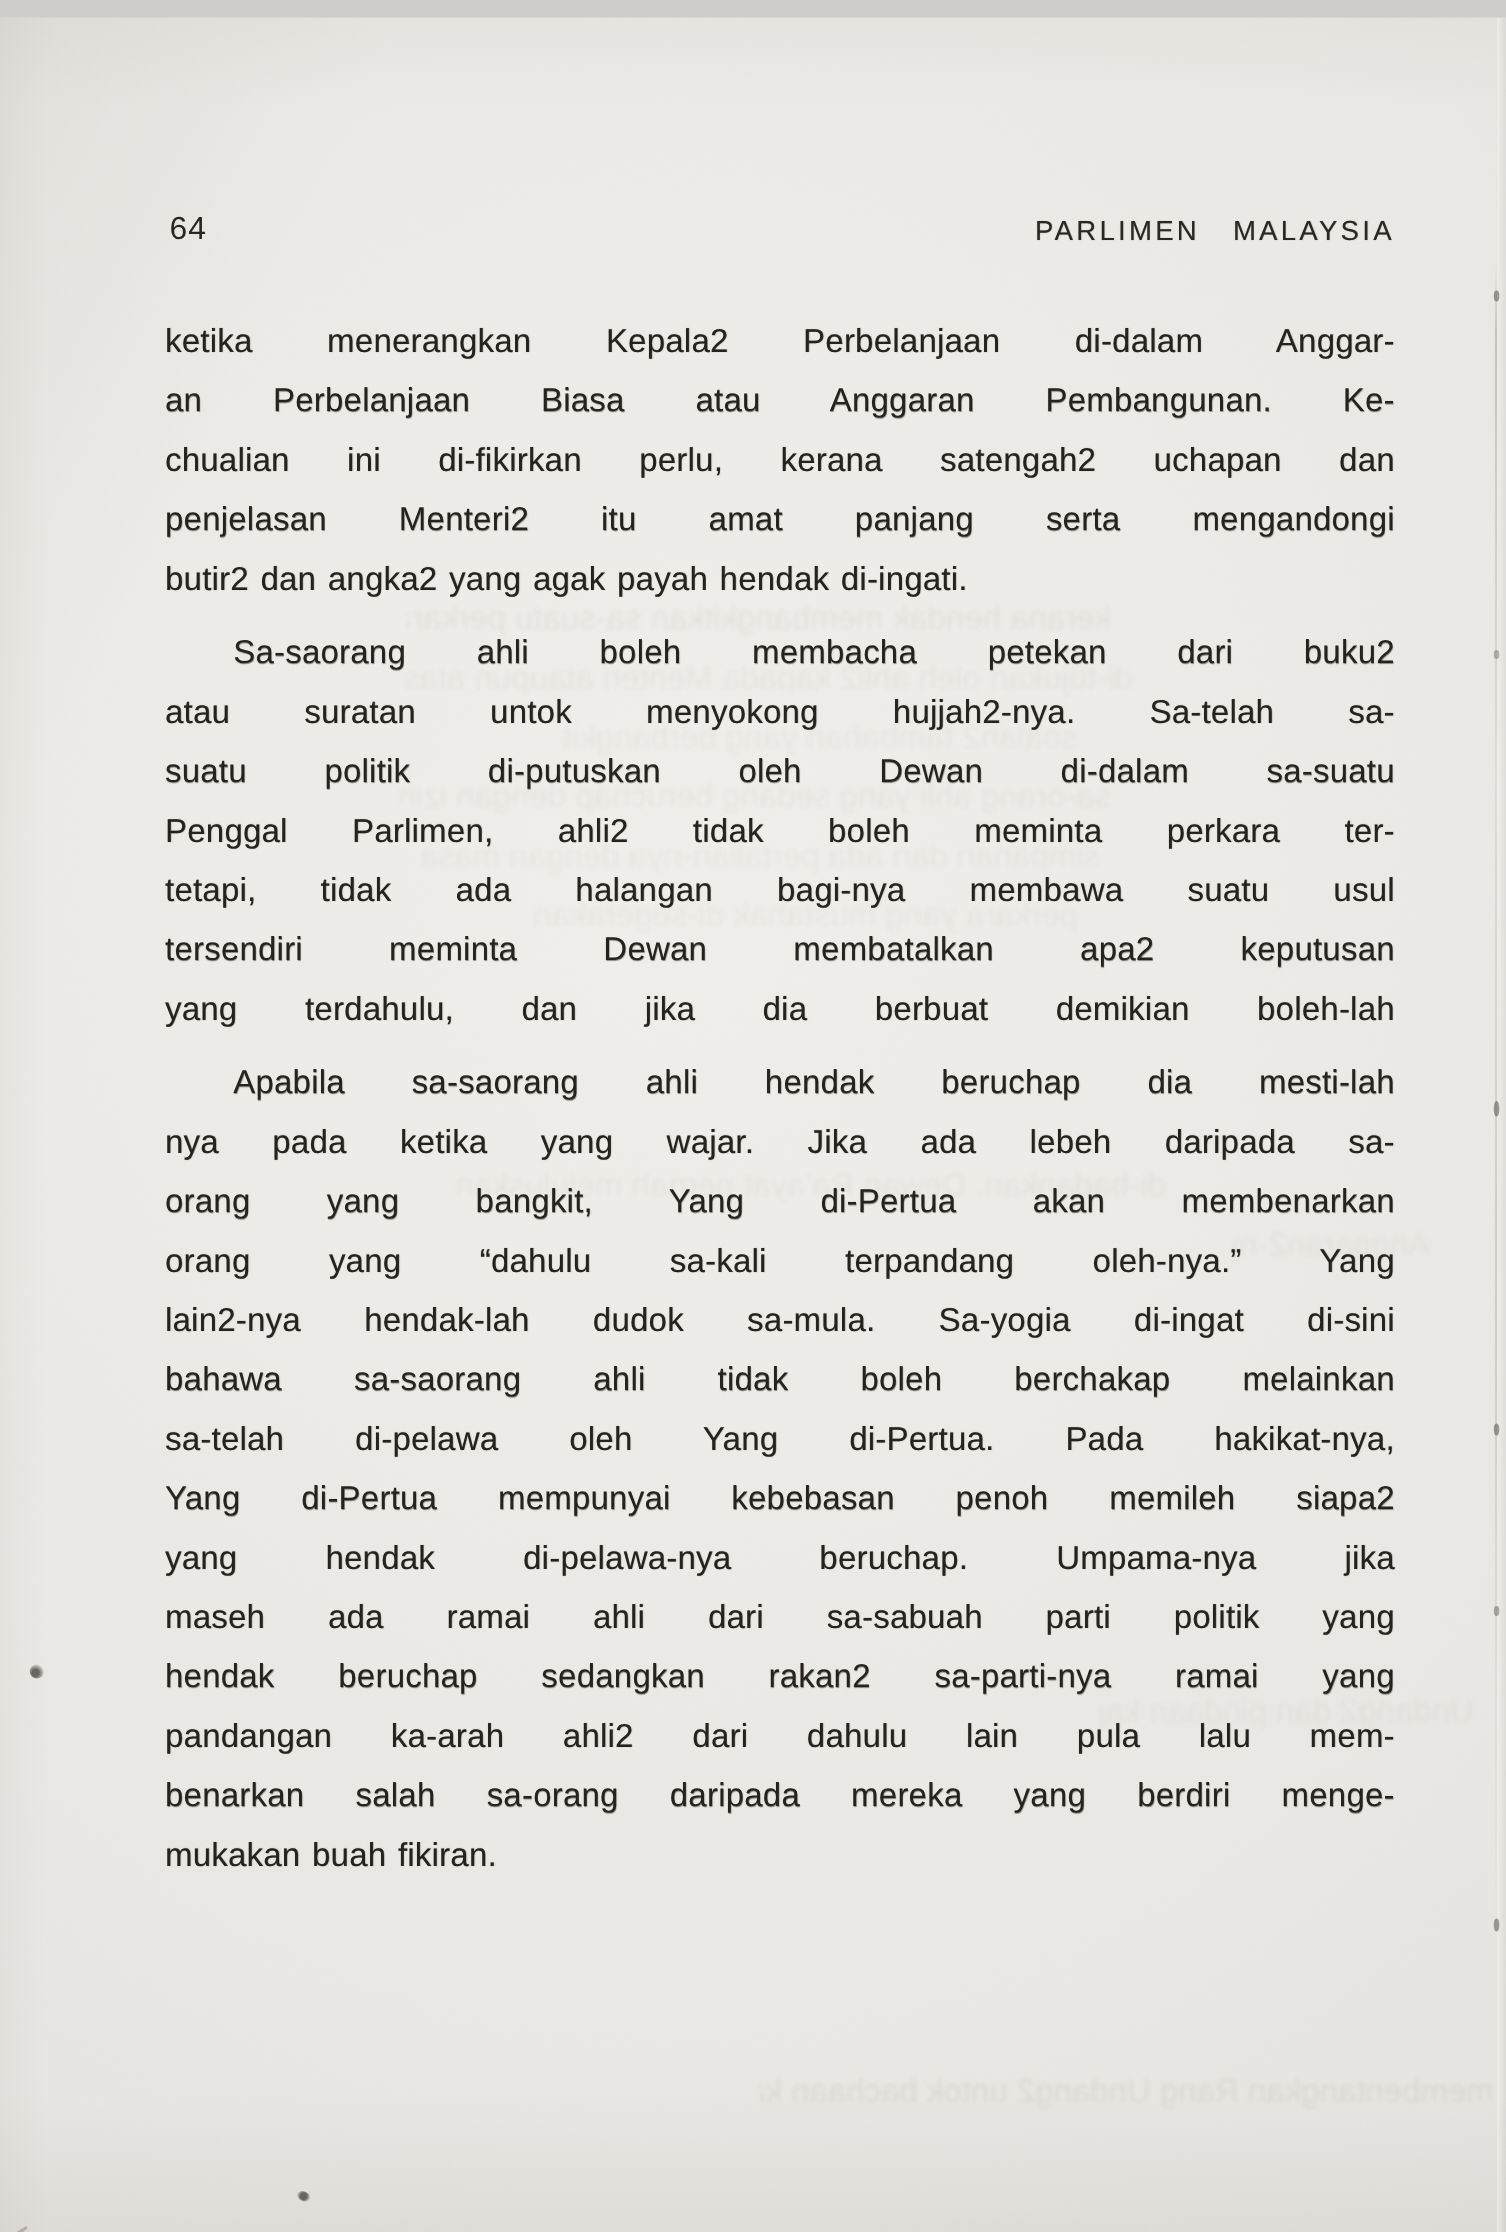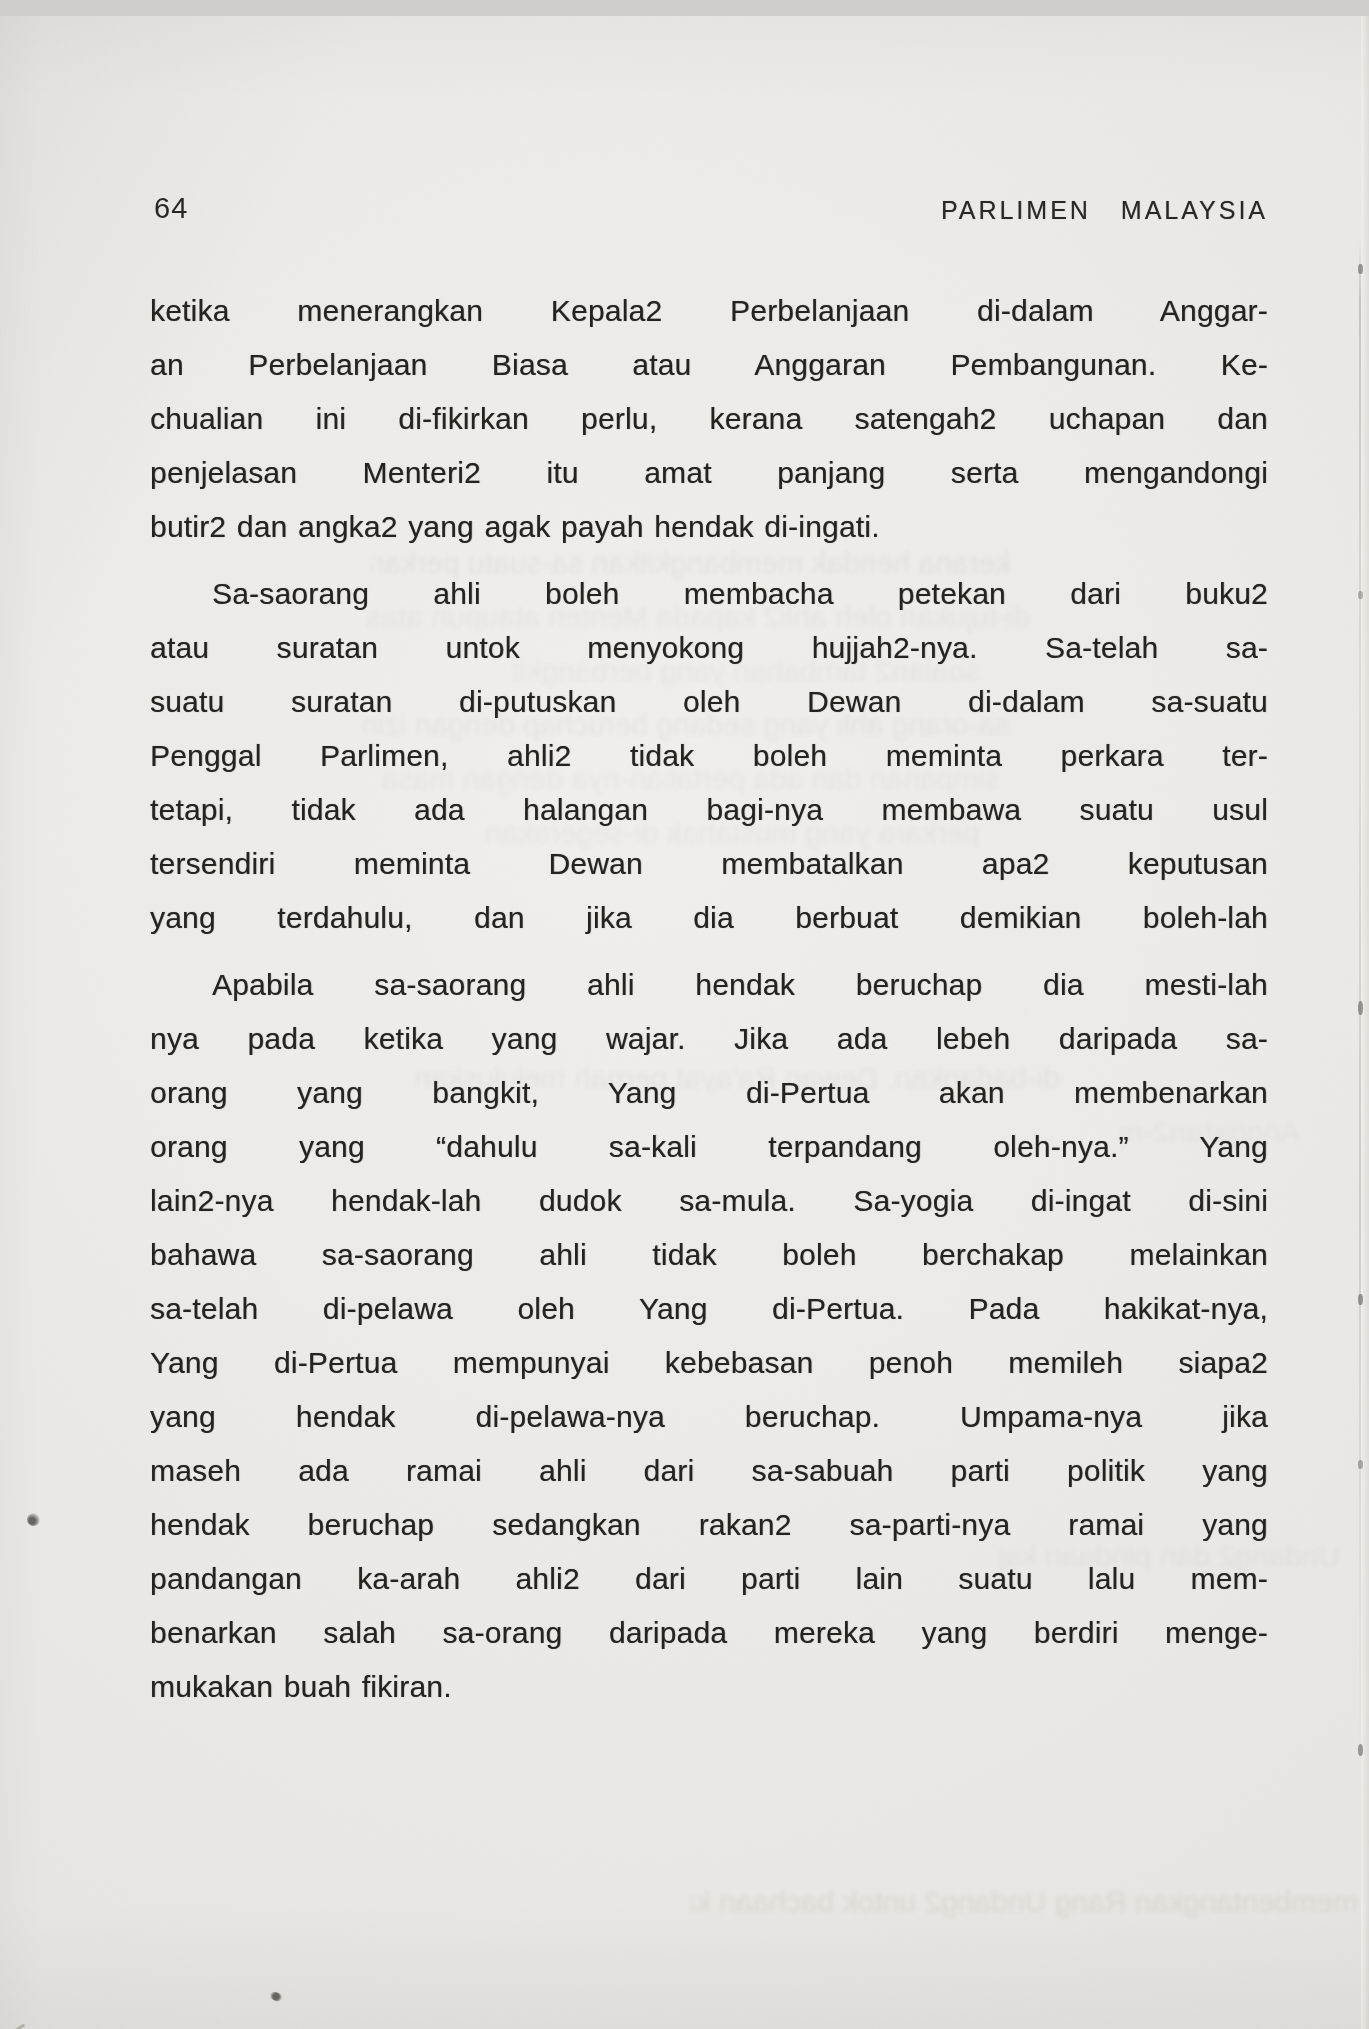--- a/index.html
+++ b/index.html
@@ -131,39 +131,39 @@
       <div class="para">
         <div class="line">ketika menerangkan Kepala2 Perbelanjaan di-dalam Anggar-</div>
         <div class="line">an Perbelanjaan Biasa atau Anggaran Pembangunan. Ke-</div>
         <div class="line">chualian ini di-fikirkan perlu, kerana satengah2 uchapan dan</div>
         <div class="line">penjelasan Menteri2 itu amat panjang serta mengandongi</div>
         <div class="line last">butir2 dan angka2 yang agak payah hendak di-ingati.</div>
       </div>
       <div class="para">
         <div class="line indent">Sa-saorang ahli boleh membacha petekan dari buku2</div>
         <div class="line">atau suratan untok menyokong hujjah2-nya. Sa-telah sa-</div>
-        <div class="line">suatu suratan di-putuskan oleh Dewan di-dalam sa-suatu</div>
+        <div class="line">suatu politik di-putuskan oleh Dewan di-dalam sa-suatu</div>
         <div class="line">Penggal Parlimen, ahli2 tidak boleh meminta perkara ter-</div>
         <div class="line">tetapi, tidak ada halangan bagi-nya membawa suatu usul</div>
         <div class="line">tersendiri meminta Dewan membatalkan apa2 keputusan</div>
         <div class="line">yang terdahulu, dan jika dia berbuat demikian boleh-lah</div>
       </div>
       <div class="para">
         <div class="line indent">Apabila sa-saorang ahli hendak beruchap dia mesti-lah</div>
         <div class="line">nya pada ketika yang wajar.  Jika ada lebeh daripada sa-</div>
         <div class="line">orang yang bangkit, Yang di-Pertua akan membenarkan</div>
         <div class="line">orang yang “dahulu sa-kali terpandang oleh-nya.”  Yang</div>
         <div class="line">lain2-nya hendak-lah dudok sa-mula.  Sa-yogia di-ingat di-sini</div>
         <div class="line">bahawa sa-saorang ahli tidak boleh berchakap melainkan</div>
         <div class="line">sa-telah di-pelawa oleh Yang di-Pertua.  Pada hakikat-nya,</div>
         <div class="line">Yang di-Pertua mempunyai kebebasan penoh memileh siapa2</div>
         <div class="line">yang hendak di-pelawa-nya beruchap.  Umpama-nya jika</div>
         <div class="line">maseh ada ramai ahli dari sa-sabuah parti politik yang</div>
         <div class="line">hendak beruchap sedangkan rakan2 sa-parti-nya ramai yang</div>
-        <div class="line">pandangan ka-arah ahli2 dari parti lain suatu lalu mem-</div>
+        <div class="line">pandangan ka-arah ahli2 dari dahulu lain pula lalu mem-</div>
         <div class="line">benarkan salah sa-orang daripada mereka yang berdiri menge-</div>
         <div class="line last">mukakan buah fikiran.</div>
       </div>
     </div>
 
   <div class="edge-strip"></div>
   <div class="page-edge-line"></div>
   <div class="edge-nick nick-1"></div>
   <div class="edge-nick nick-2"></div>
   <div class="edge-nick nick-3"></div>

